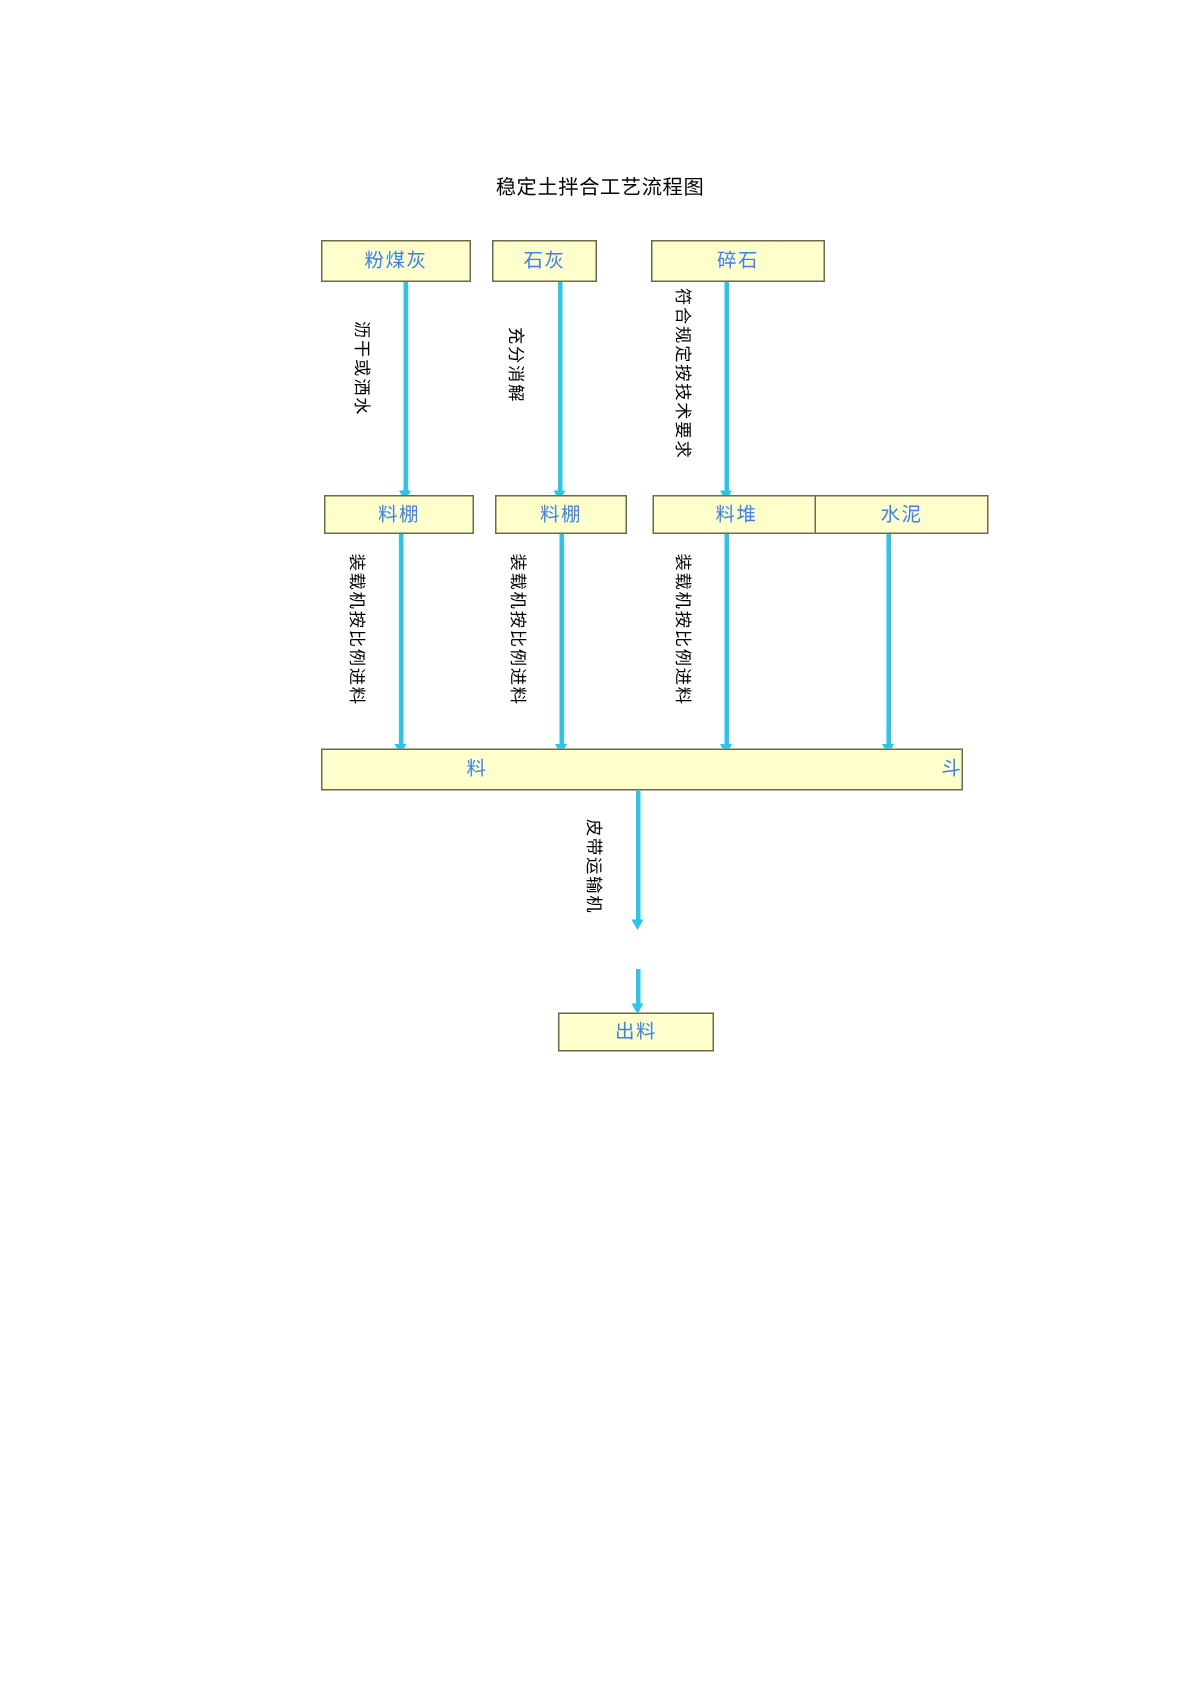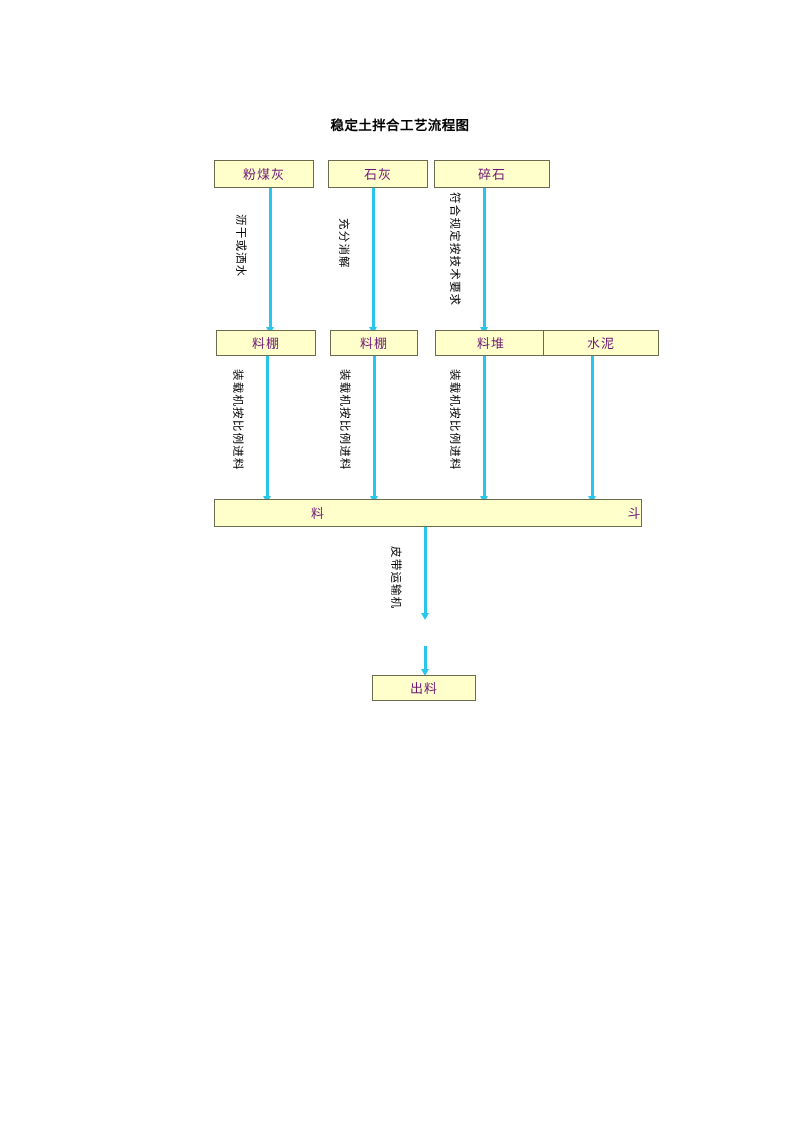--- a/index.html
+++ b/index.html
@@ -23,40 +23,40 @@
   }
 
   
   .chart-title {
     position: absolute;
     left: 0;
     top: 117px;
     width: 800px;
     text-align: center;
     font-size: 13.5px;
-    font-weight: bold;
+    font-weight: normal;
     letter-spacing: 0.4px;
     line-height: 16px;
     font-family: "DejaVu Sans", "Liberation Sans", sans-serif;
   }
 
   
   .node {
     position: absolute;
     box-sizing: border-box;
     background: #ffffcc;
     border: 1.3px solid #6b6b4e;
     display: flex;
     align-items: center;
     justify-content: center;
     font-size: 13px;
     line-height: 15px;
     letter-spacing: 1px;
     white-space: nowrap;
-    color: #701a75;
+    color: #3b82f6;
   }
 
   
   .node.hopper {
     justify-content: flex-start;
     letter-spacing: 0;
   }
   .hopper .hop-a {
     position: absolute;
     left: 0;
@@ -107,21 +107,21 @@
 <body>
 
 <div id="canvas">
 
   <div class="chart-title">稳定土拌合工艺流程图</div>
 
   <div class="node" style="left:214px; top:160px; width:100px; height:28px;">
     <span>粉煤灰</span>
   </div>
 
-  <div class="node" style="left:328px; top:160px; width:100px; height:28px;">
+  <div class="node" style="left:328px; top:160px; width:70px; height:28px;">
     <span>石灰</span>
   </div>
 
   <div class="node" style="left:434px; top:160px; width:116px; height:28px;">
     <span>碎石</span>
   </div>
 
   <div class="conn" style="left:269px; top:188px; height:142px;"></div>
   <div class="arrowhead" style="left:266px; top:327px;"></div>
 

